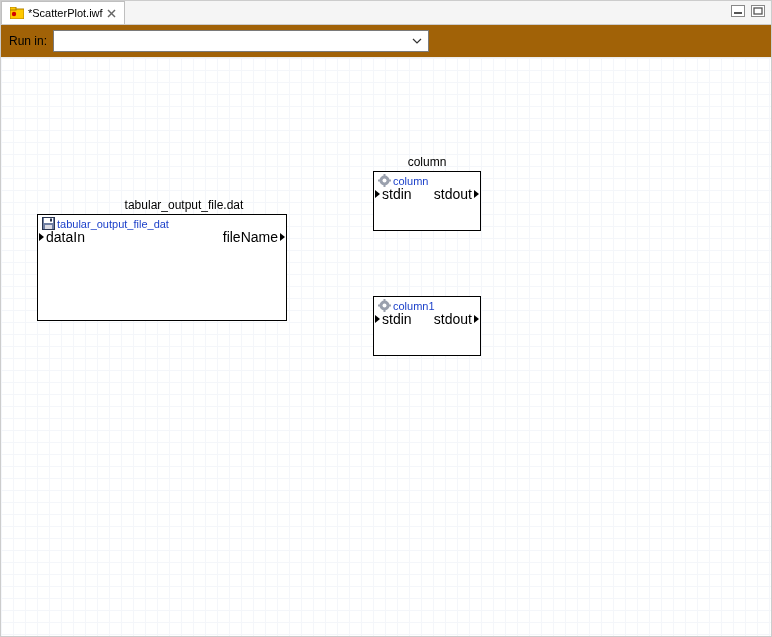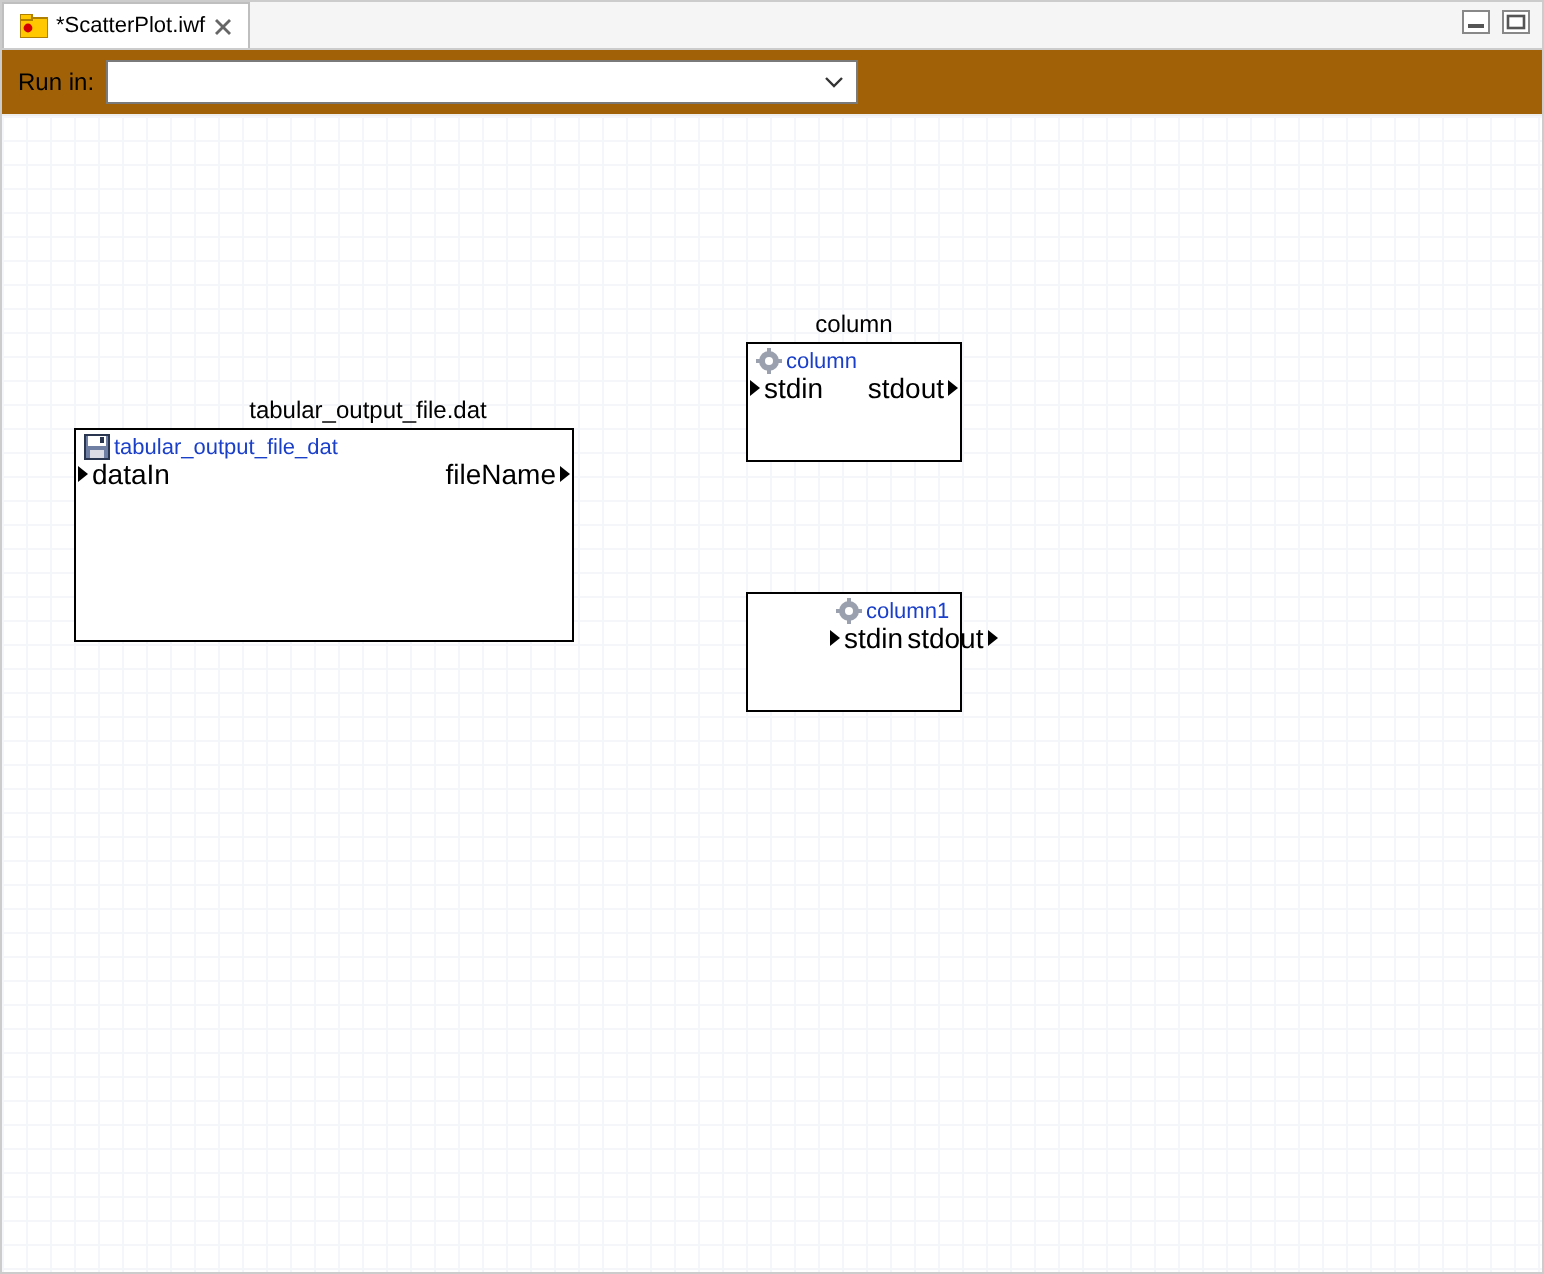--- a/index.html
+++ b/index.html
@@ -143,21 +143,21 @@
               </span>
             <span class="port-right">
                 <span class="port-label">stdout</span>
                 <span class="tri out"></span>
               </span>
           </div>
         </div>
       </div>
 
       <div class="node-group" style="left:372px; top:238px; width:108px;">
-        <div class="node-box" style="width:108px; height:60px;padding-left:40px;">
+        <div class="node-box" style="width:108px; height:60px;">
           <div class="node-header">
             <span class="node-icon">
               <svg viewBox="0 0 13 13">
                   <circle cx="6.5" cy="6.5" r="5" fill="#9aa0ad"></circle>
                   <circle cx="6.5" cy="6.5" r="2" fill="#fff"></circle>
                   <g stroke="#9aa0ad" stroke-width="2">
                     <line x1="6.5" y1="0" x2="6.5" y2="3"></line>
                     <line x1="6.5" y1="10" x2="6.5" y2="13"></line>
                     <line x1="0" y1="6.5" x2="3" y2="6.5"></line>
                     <line x1="10" y1="6.5" x2="13" y2="6.5"></line>

